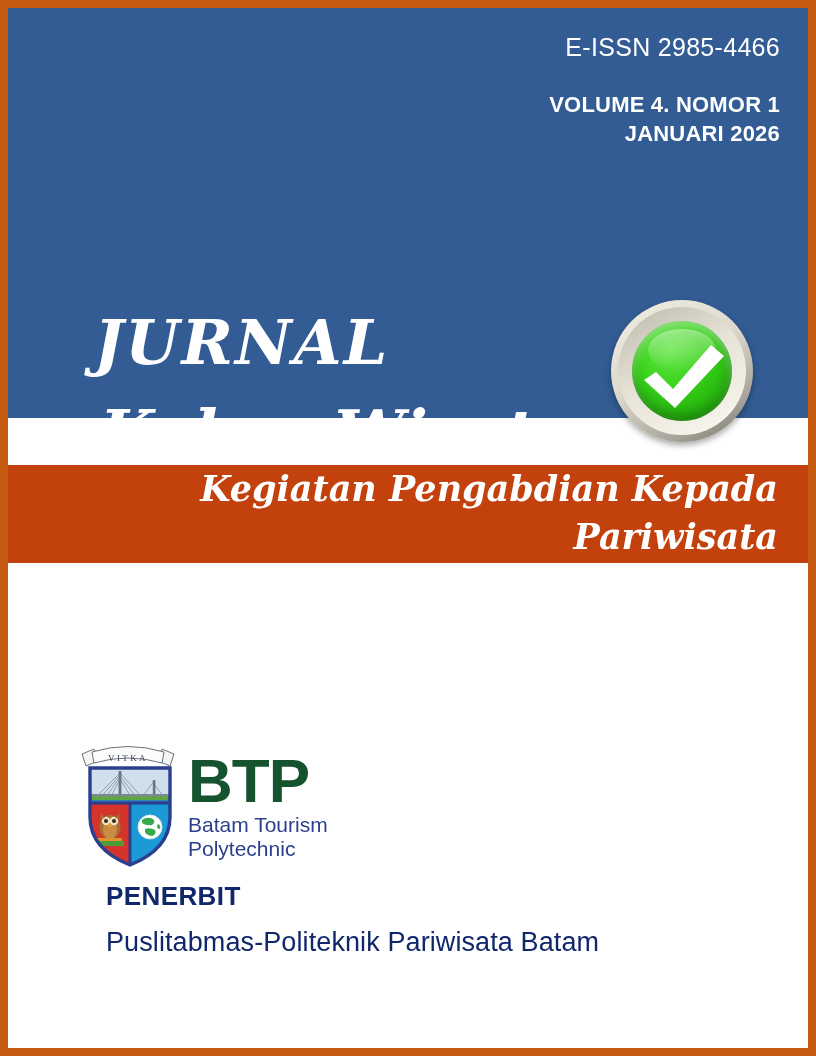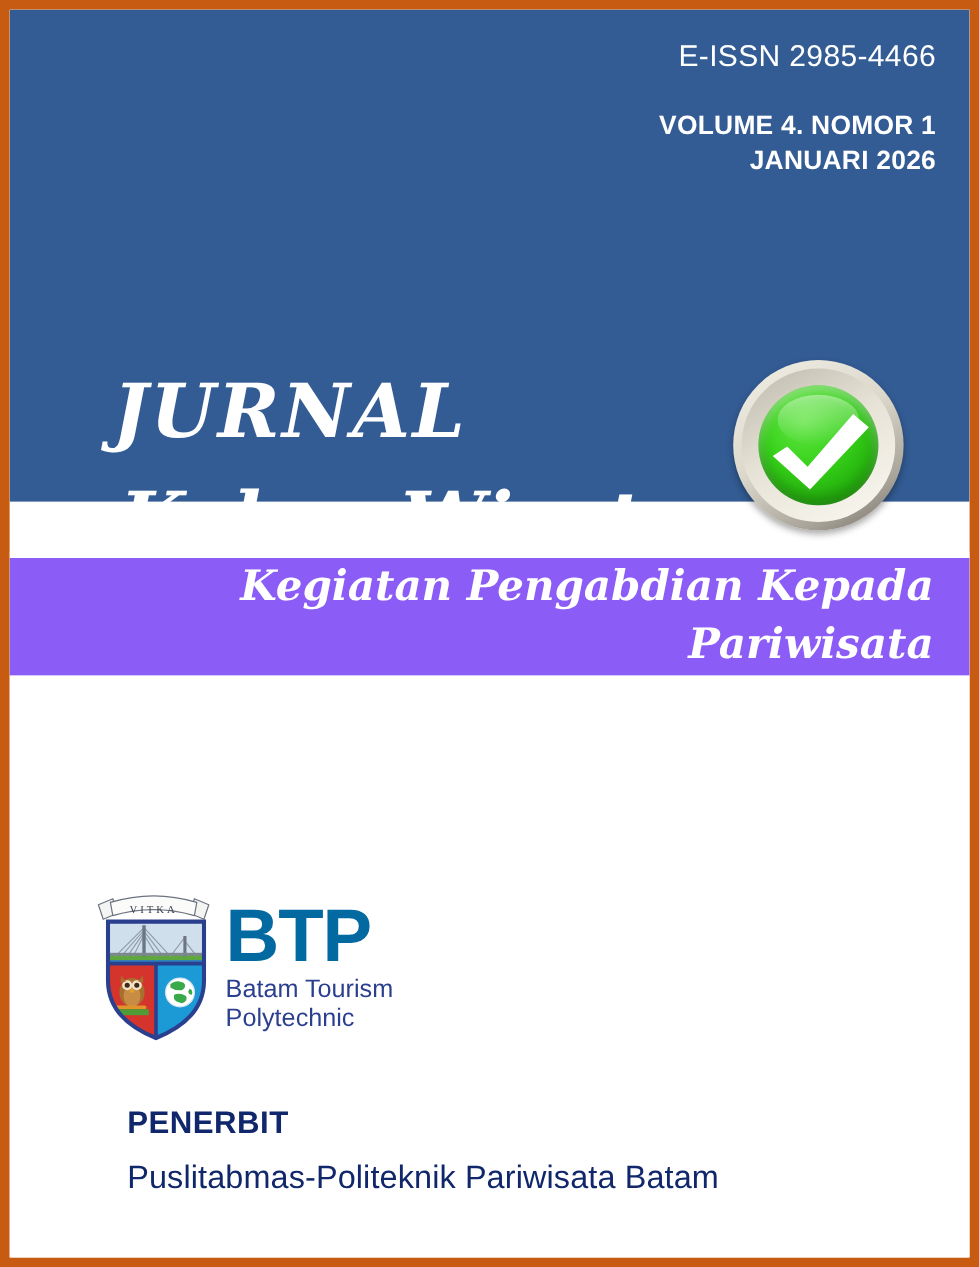--- a/index.html
+++ b/index.html
@@ -147,21 +147,21 @@
     background: #ffffff;
   }
 
   
   .subtitle-band {
     position: absolute;
     left: 0;
     right: 0;
     top: 457px;
     height: 98px;
-    background: #8b5cf6;
+    background: #c2410c;
     color: #ffffff;
     text-align: right;
     padding-right: 30px;
     box-sizing: border-box;
   }
   .subtitle-line {
     font-family: "DejaVu Serif", serif;
     font-style: italic;
     font-weight: bold;
     font-size: 35px;
@@ -196,21 +196,21 @@
   }
   .logo-words {
     margin-left: 4px;
     margin-top: 14px;
   }
   .logo-btp {
     font-family: "Liberation Sans", sans-serif;
     font-size: 62px;
     font-weight: bold;
     line-height: 0.84;
-    color: #0369a1;
+    color: #14532d;
     letter-spacing: -1px;
   }
   .logo-tagline {
     font-family: "Liberation Sans", sans-serif;
     font-size: 21px;
     line-height: 1.12;
     color: #2b3f8f;
     margin-top: 6px;
     white-space: pre-line;
   }
@@ -220,21 +220,20 @@
     position: absolute;
     left: 98px;
     top: 318px;
     color: #11276b;
   }
   .publisher-label {
     font-size: 26px;
     font-weight: bold;
     letter-spacing: 0.4px;
     line-height: 1.2;
-    margin-top: 39px;
   }
   .publisher-name {
     font-size: 27px;
     font-weight: normal;
     letter-spacing: 0.1px;
     line-height: 1.2;
     margin-top: 14px;
     white-space: nowrap;
   }
 </style>

